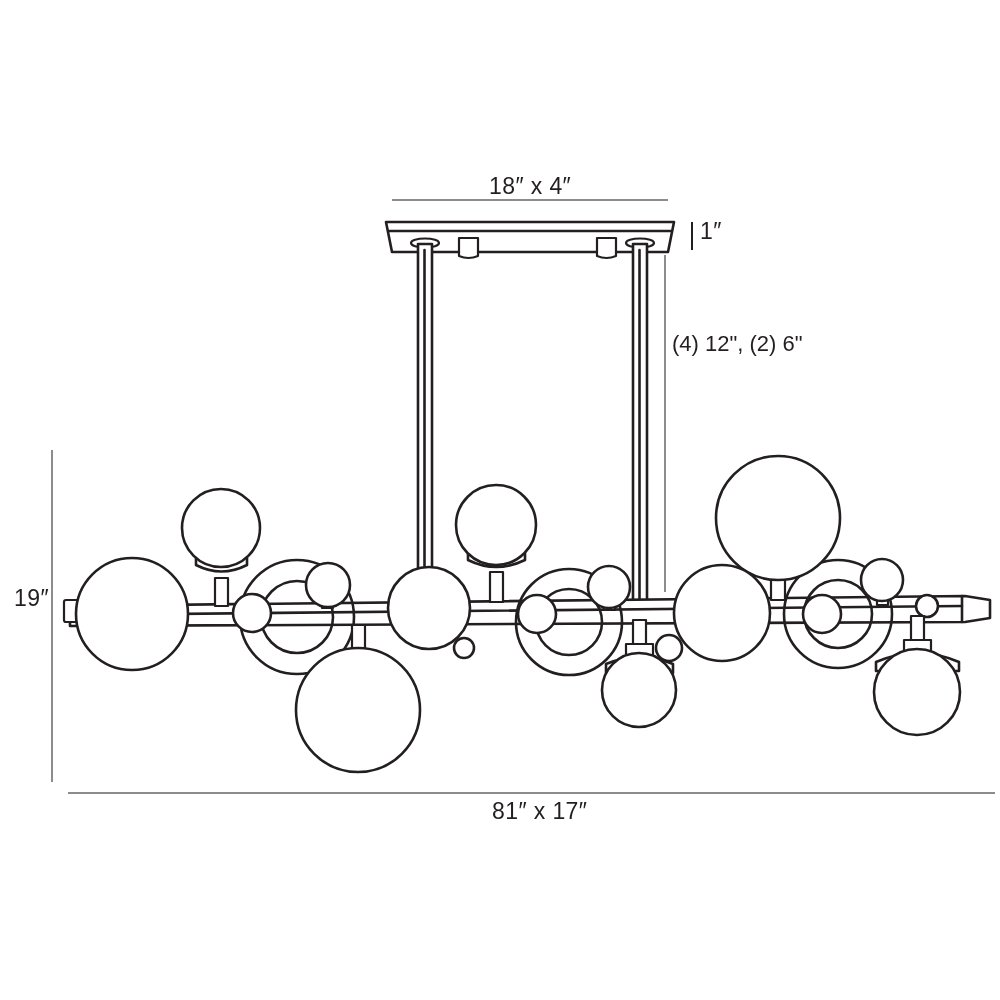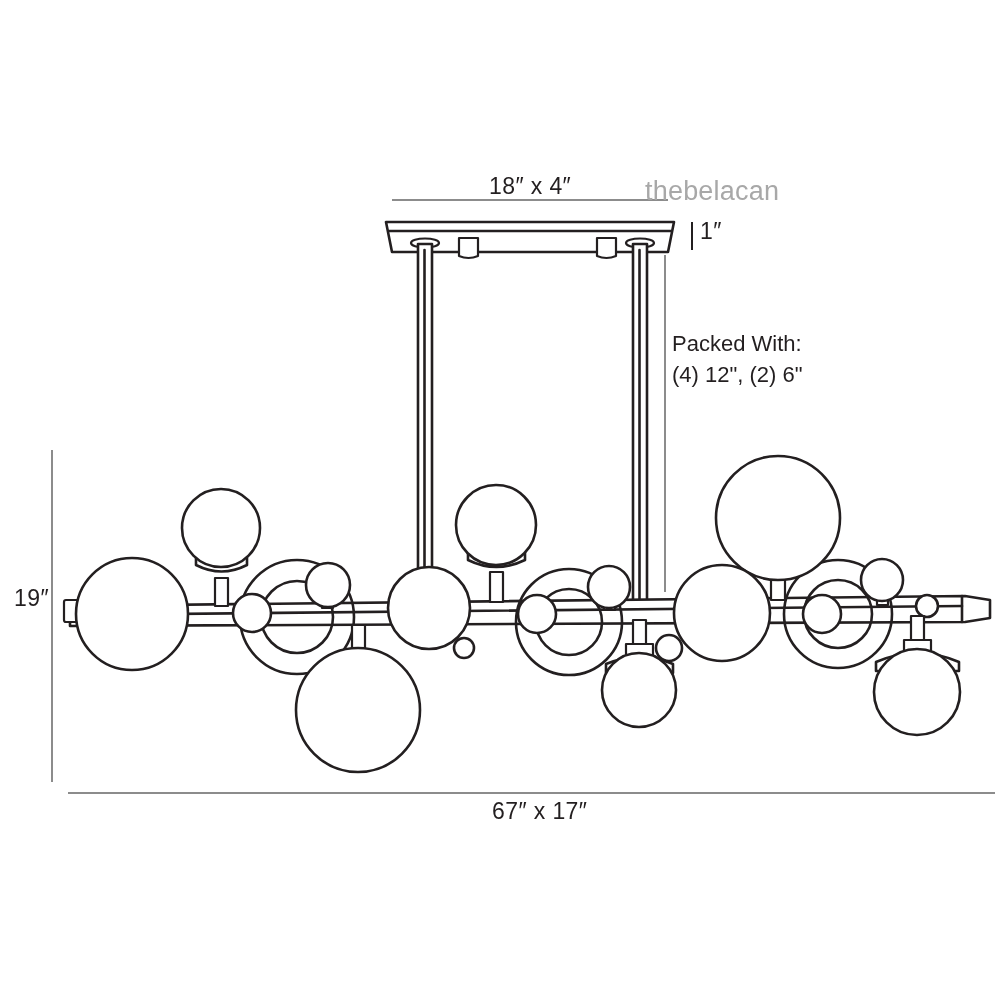--- a/index.html
+++ b/index.html
@@ -204,22 +204,20 @@
       </g>
     </g>
   </svg>
 
   <div class="dim-label" id="label-top-dim">18″ x 4″</div>
 
   <div class="dim-label" id="label-thickness-dim">1″</div>
 
   <div class="dim-label" id="label-height-dim">19″</div>
 
-  <div class="dim-label" id="label-bottom-dim">67″ x 17″</div>
+  <div class="dim-label" id="label-bottom-dim">81″ x 17″</div>
 
   <div id="packed-block">
-    <div class="pk-line">Packed With:</div>
     <div class="pk-line">(4) 12", (2) 6"</div>
   </div>
 
-  <div id="watermark">thebelacan</div>
 
 </div>
 
 </body></html>

